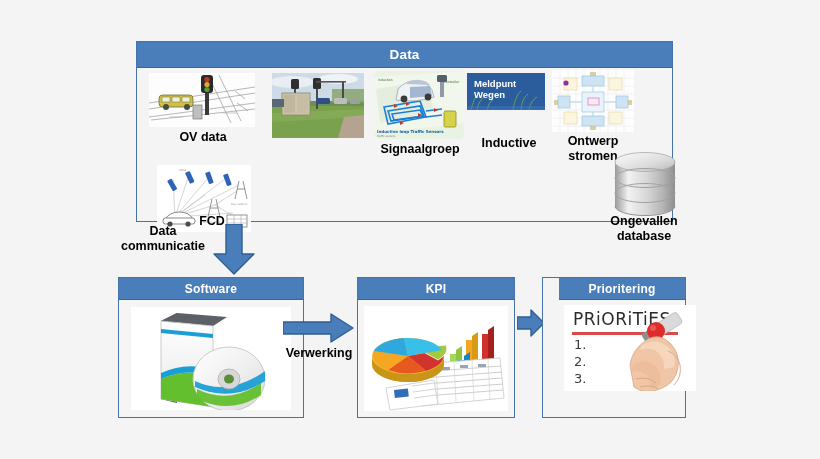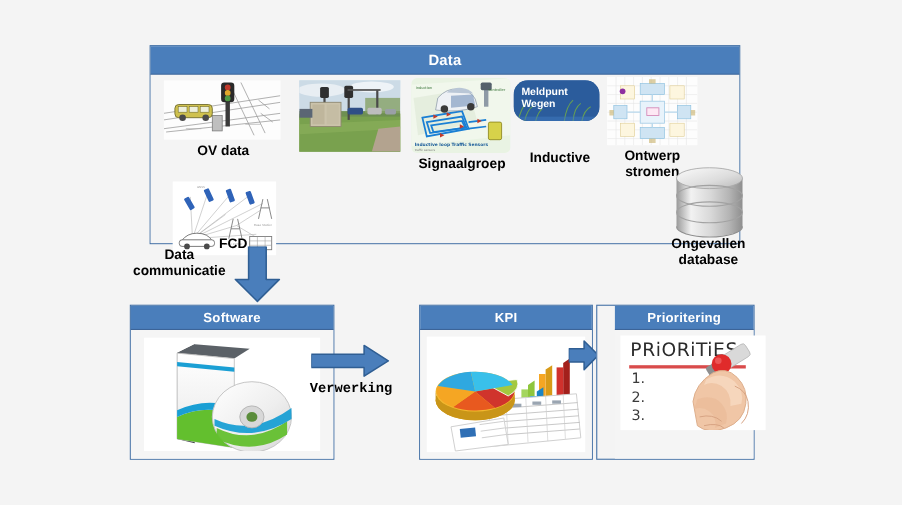--- a/index.html
+++ b/index.html
@@ -69,21 +69,20 @@
   .sig-photo {
     background:
       linear-gradient(#c9dce8 0%, #dfe9ef 38%, #dfe9ef 46%, #8fae63 47%, #79a14e 100%);
   }
 
   
   .meldpunt {
     position: absolute;
     background: linear-gradient(#2c5fa0 0%, #25548f 70%, #1d4878 100%);
     overflow: hidden;
-    border-radius: 13px;
   }
   .meldpunt-text {
     position: absolute;
     left: 7px;
     top: 5px;
     color: #ffffff;
     font-size: 9.5px;
     font-weight: bold;
     line-height: 11px;
     white-space: pre-line;
@@ -99,21 +98,21 @@
     position: absolute;
     font-size: 12.5px;
     font-weight: bold;
     color: #000;
     text-align: center;
     line-height: 15px;
   }
 
   
   #software-panel { left: 118px; top: 277px; width: 186px; height: 141px; }
-  #kpi-panel      { left: 357px; top: 277px; width: 158px; height: 141px; margin-left: 24px; }
+  #kpi-panel      { left: 357px; top: 277px; width: 158px; height: 141px; }
   #prio-panel     { left: 542px; top: 277px; width: 144px; height: 141px; padding-left: 16px; }
 
   .inner-white {
     position: absolute;
     background: #ffffff;
     overflow: hidden;
   }
 
   
   .prio-title {
@@ -431,21 +430,21 @@
       </svg>
     </div>
   </div>
 </div>
 
 <div class="arrow" style="left:283px; top:313px; width:72px; height:32px;">
   <svg width="72" height="32" viewBox="0 0 72 32">
     <polygon points="0,9 48,9 48,1 70,15 48,29 48,21 0,21" fill="#4a7ebb" stroke="#2f5e93" stroke-width="1.4" stroke-linejoin="round"></polygon>
   </svg>
 </div>
-<div class="flow-label" style="left:279px; top:346px; width:80px;font-family:Liberation Mono, monospace;">Verwerking</div>
+<div class="flow-label" style="left:279px; top:346px; width:80px;">Verwerking</div>
 
 <div class="panel" id="kpi-panel">
   <div class="panel-header">KPI</div>
   <div class="panel-body">
     <div class="inner-white" style="left:6px; top:6px; width:144px; height:105px;">
       <svg width="144" height="105" viewBox="0 0 144 105">
         <rect width="144" height="105" fill="#ffffff"></rect>
 
         <g>
           <path d="M92 44 l6 -4 l0 44 l-6 4 z" fill="#8fc63d"></path>

